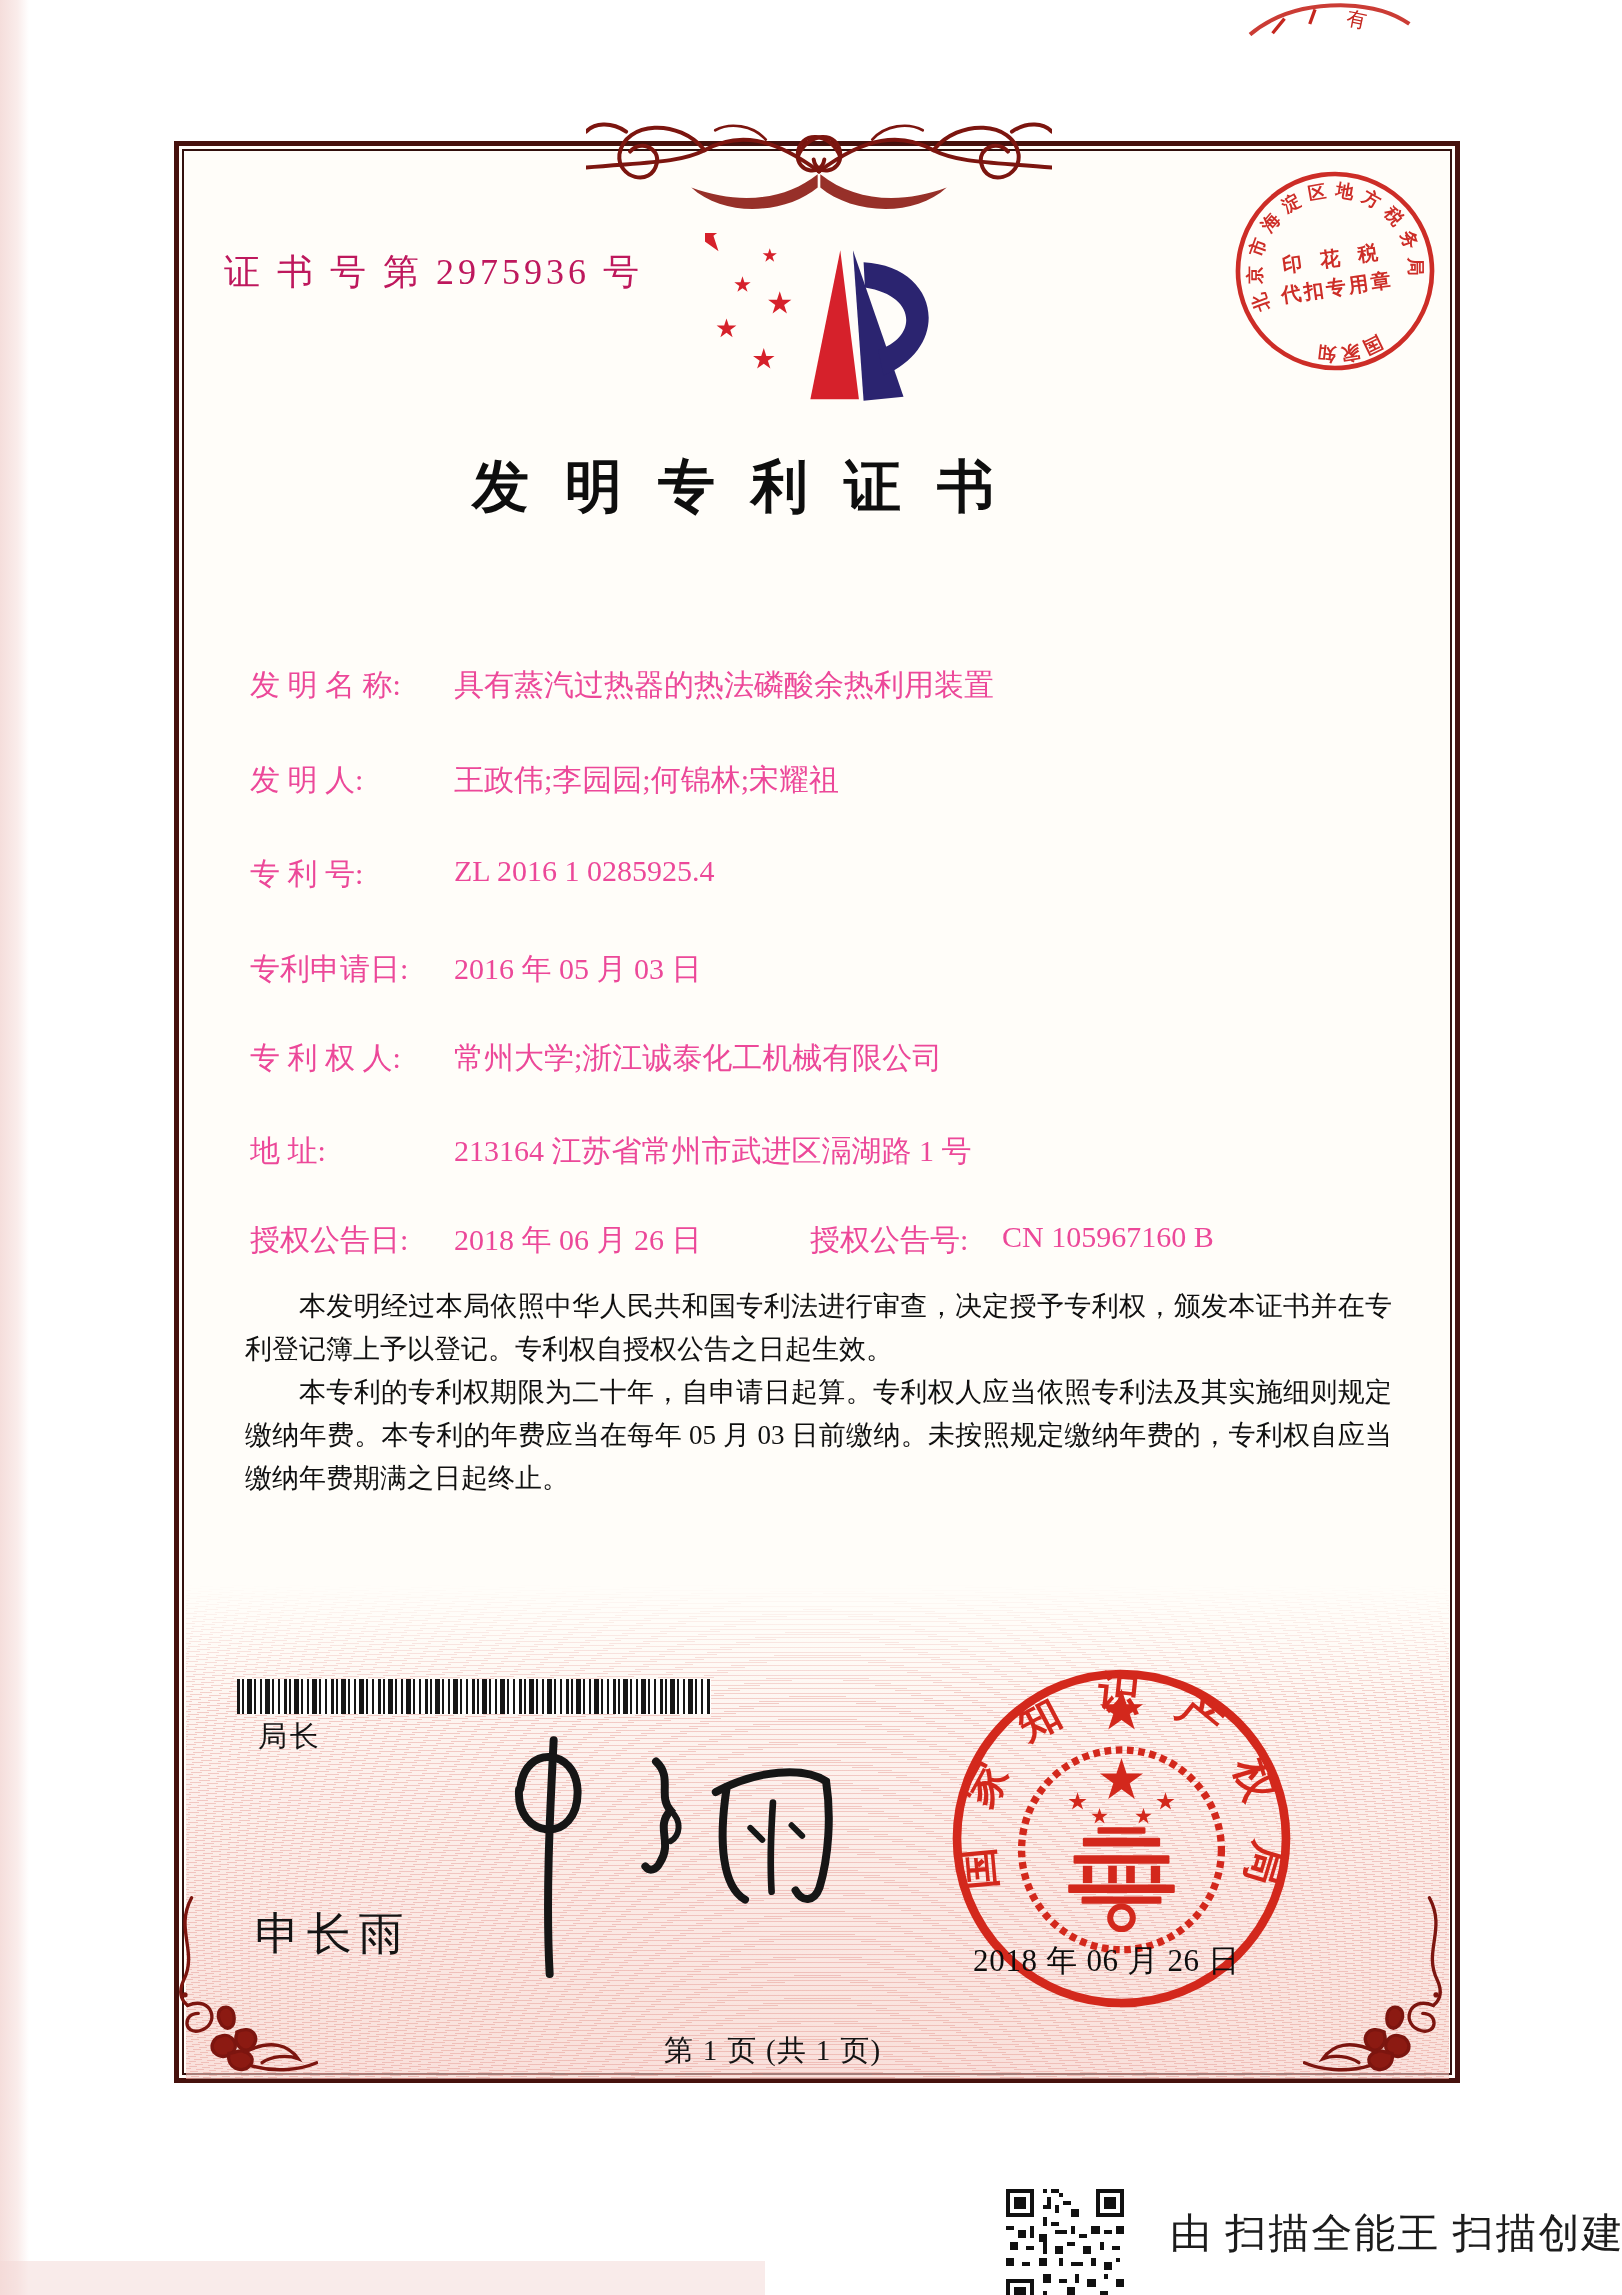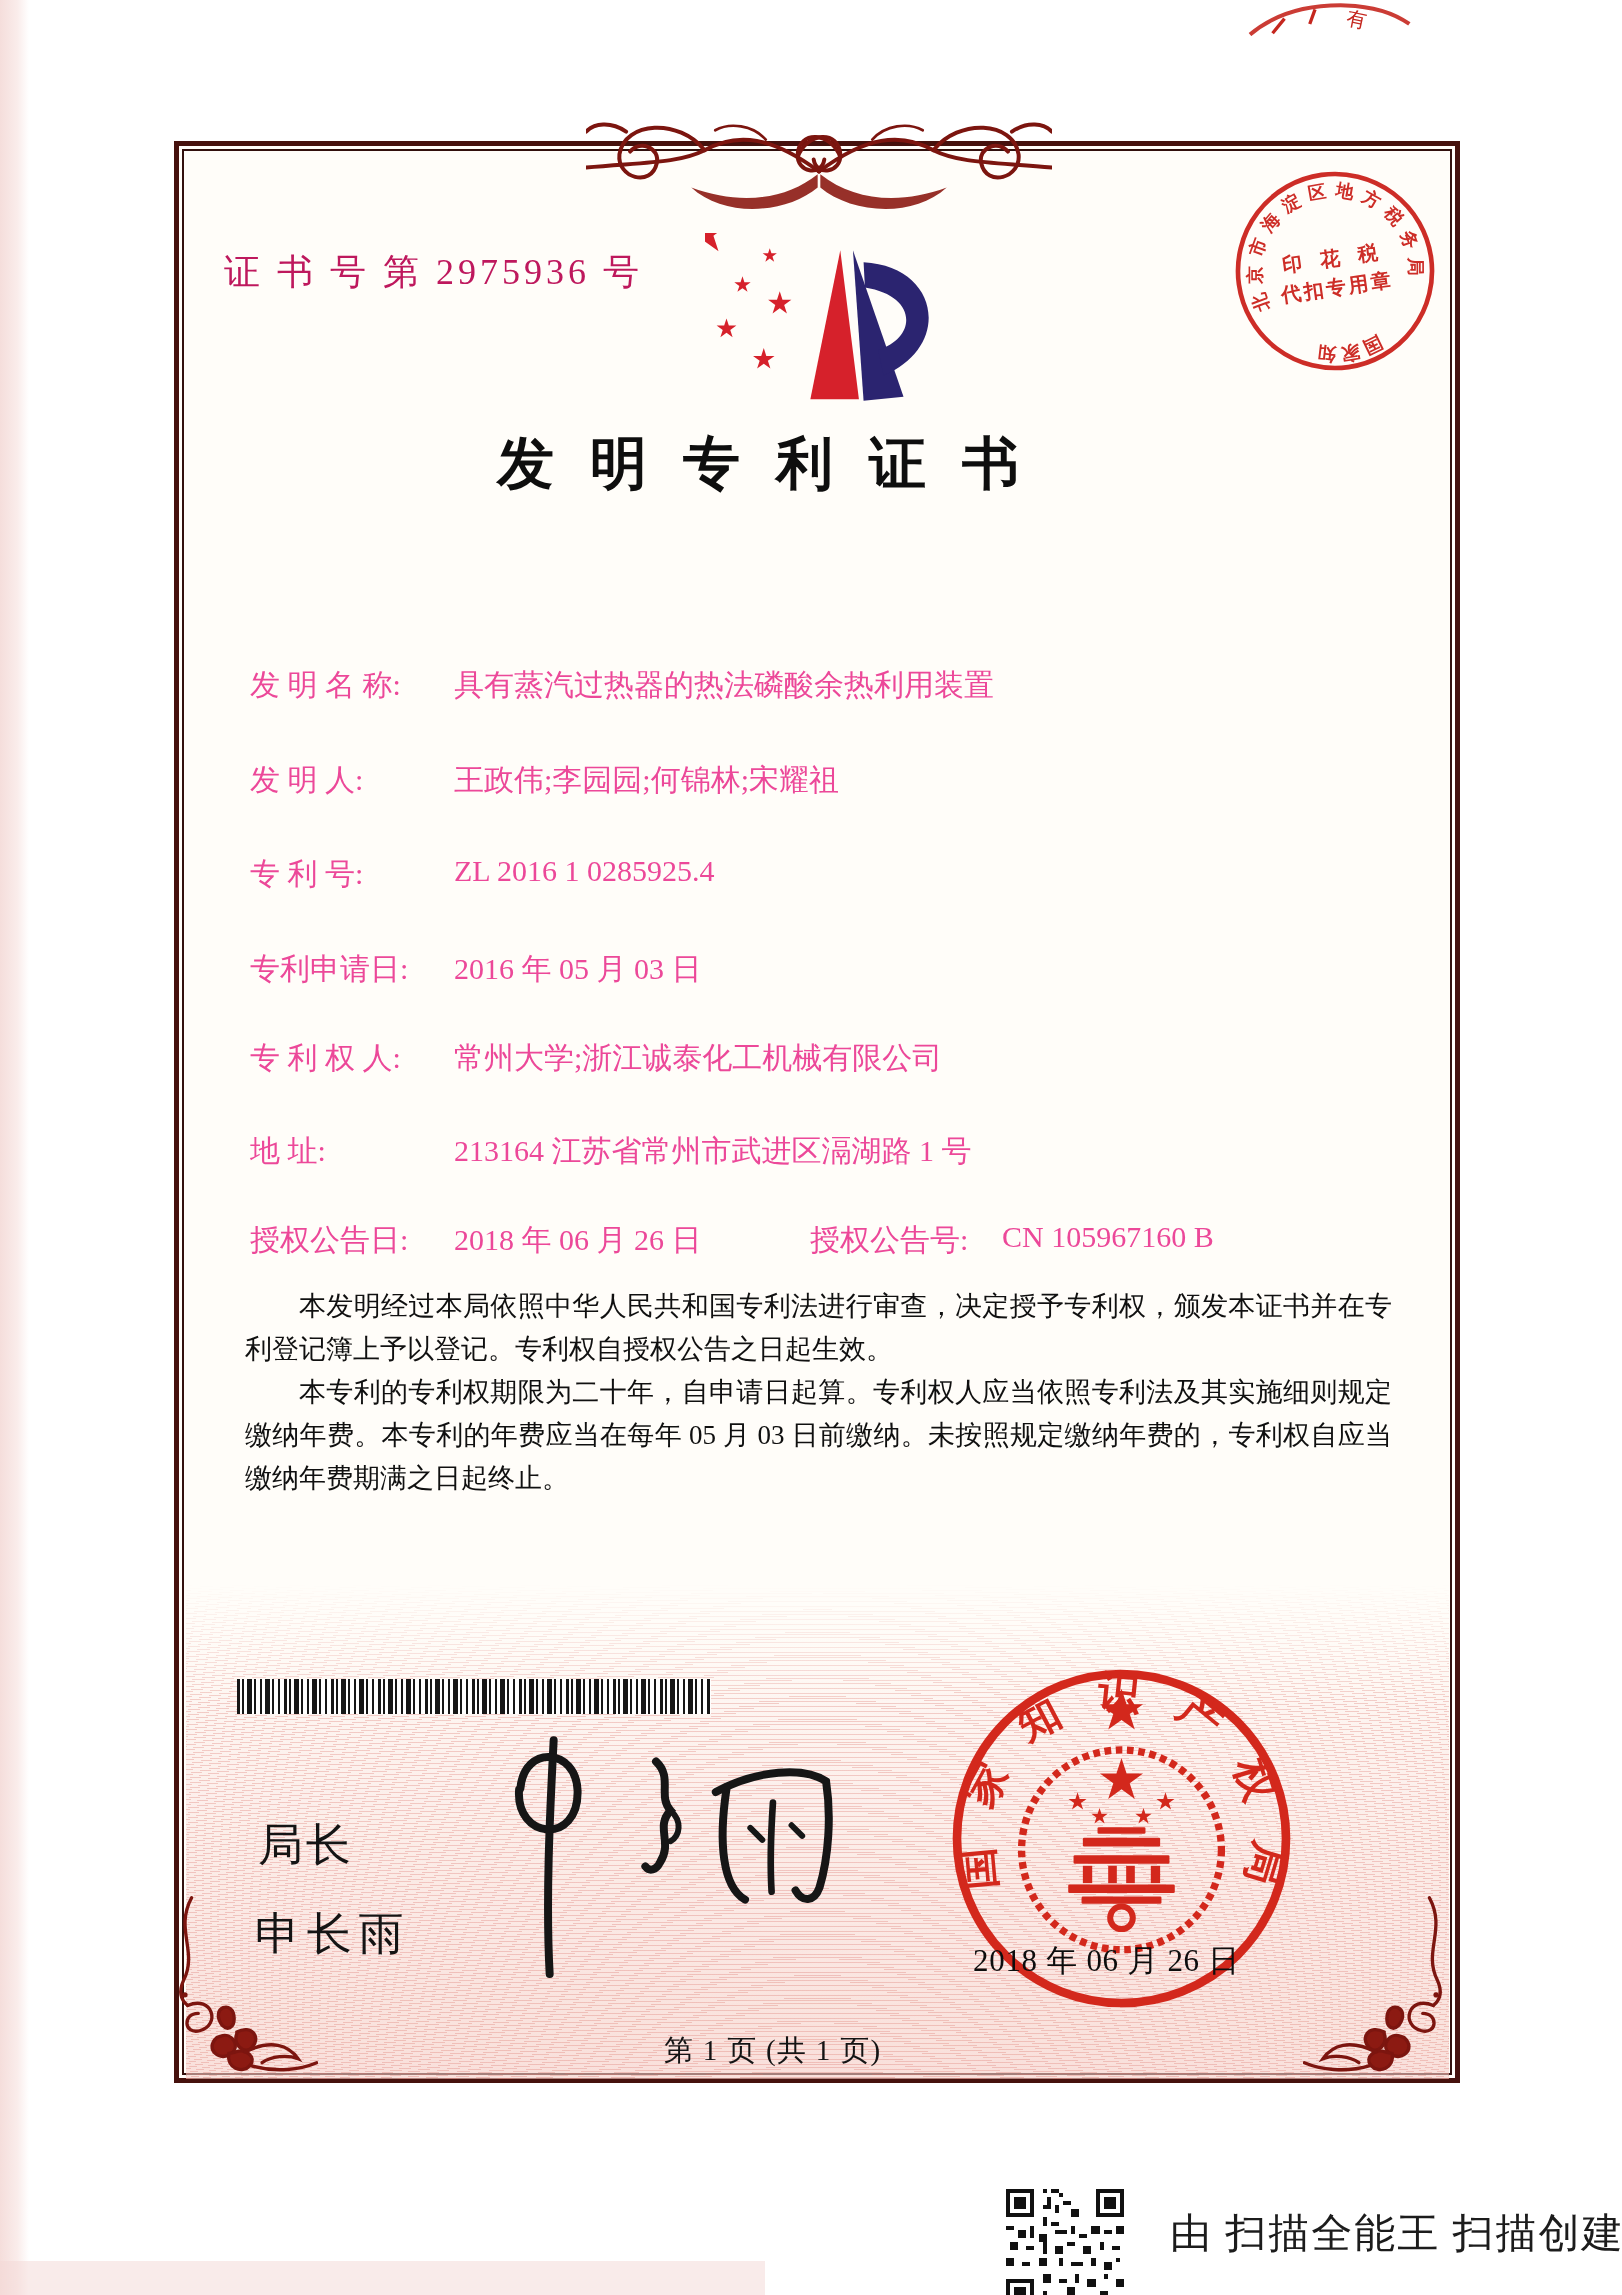--- a/index.html
+++ b/index.html
@@ -20,35 +20,35 @@
   
   #waves{left:186px;top:1584px;width:1263px;height:495px;z-index:1;
     background-image:
       repeating-radial-gradient(120% 75% at 50% 235%, rgba(219,115,107,0.32) 0 1.7px, rgba(255,255,255,0) 1.7px 6.7px),
       linear-gradient(180deg, rgba(247,216,212,0) 0%, rgba(247,210,205,0.40) 55%, rgba(245,204,198,0.6) 100%);
     -webkit-mask-image:linear-gradient(180deg, rgba(0,0,0,0) 0%, #000 24%);
     mask-image:linear-gradient(180deg, rgba(0,0,0,0) 0%, #000 24%);
   }
   .z2{z-index:2;}
   #cert-no{left:224px;top:248px;font-size:36px;letter-spacing:4px;color:#be185d;}
-  #title{left:472px;top:426px;font-size:57px;font-weight:700;letter-spacing:36px;color:#0e0e0e;white-space:nowrap;margin-left:25px;}
+  #title{left:472px;top:449px;font-size:57px;font-weight:700;letter-spacing:36px;color:#0e0e0e;white-space:nowrap;}
   .row{position:absolute;left:250px;height:41px;font-size:30px;white-space:nowrap;color:#ec4899;}
   .row .lbl{display:inline-block;min-width:203px;}
   .row .val{position:absolute;left:204px;white-space:nowrap;}
   .row .lbl2{position:absolute;left:560px;white-space:nowrap;}
   .row .val2{position:absolute;left:752px;white-space:nowrap;}
   #body-text{left:245px;top:1285px;width:1147px;font-size:27px;line-height:43px;text-align:justify;color:#101010;}
   #body-text p{margin:0;text-indent:2em;}
   #barcode{left:237px;top:1679px;width:474px;height:35px;z-index:2;
     background-image:repeating-linear-gradient(90deg,
       #161616 0 3.3px,#fff 3.3px 5.3px,#161616 5.3px 6.7px,#fff 6.7px 10px,
       #161616 10px 15.3px,#fff 15.3px 16.6px,#161616 16.6px 18.6px,#fff 18.6px 22.6px,
       #161616 22.6px 24.6px,#fff 24.6px 28px,#161616 28px 33px,#fff 33px 35px,
       #161616 35px 37px,#fff 37px 41px,#161616 41px 43px,#fff 43px 47px);}
-  #director-title{left:258px;top:1815px;font-size:45px;letter-spacing:2.7px;z-index:2;}
+  #director-title{left:258px;top:1717px;font-size:29px;letter-spacing:2.7px;z-index:2;}
   #director-name{left:255px;top:1904px;font-size:45px;letter-spacing:6.7px;z-index:2;}
   #signature{left:459px;top:1703px;z-index:3;}
   #seal{left:945px;top:1662px;z-index:3;}
   #seal-date{left:973px;top:1940px;font-size:31px;color:#0d0d0d;z-index:4;letter-spacing:0.7px;white-space:nowrap;}
   #page-footer{left:664px;top:2031px;font-size:29px;letter-spacing:1.3px;z-index:2;}
   #qr{left:1006px;top:2189px;z-index:2;}
   #scan-note{left:1170px;top:2206px;font-size:41px;letter-spacing:2px;color:#1c1c1c;z-index:2;white-space:nowrap;}
   #top-ornament{left:586px;top:93px;z-index:2;}
   #corner-left{left:165px;top:1895px;z-index:2;}
   #corner-right{left:1303px;top:1895px;z-index:2;transform:scaleX(-1);}

